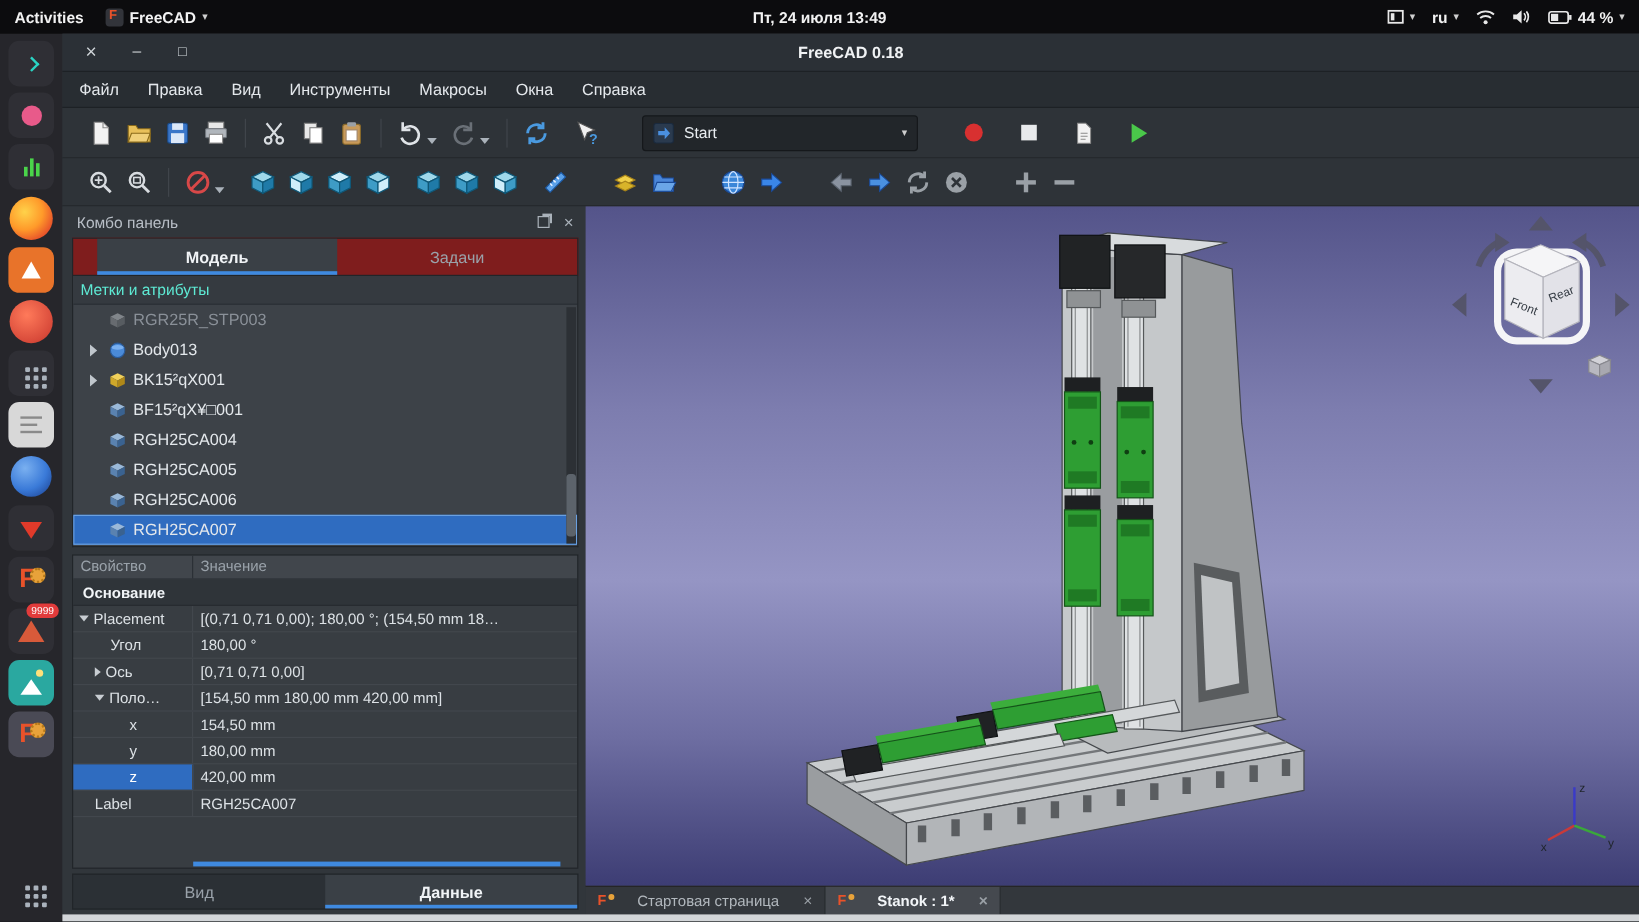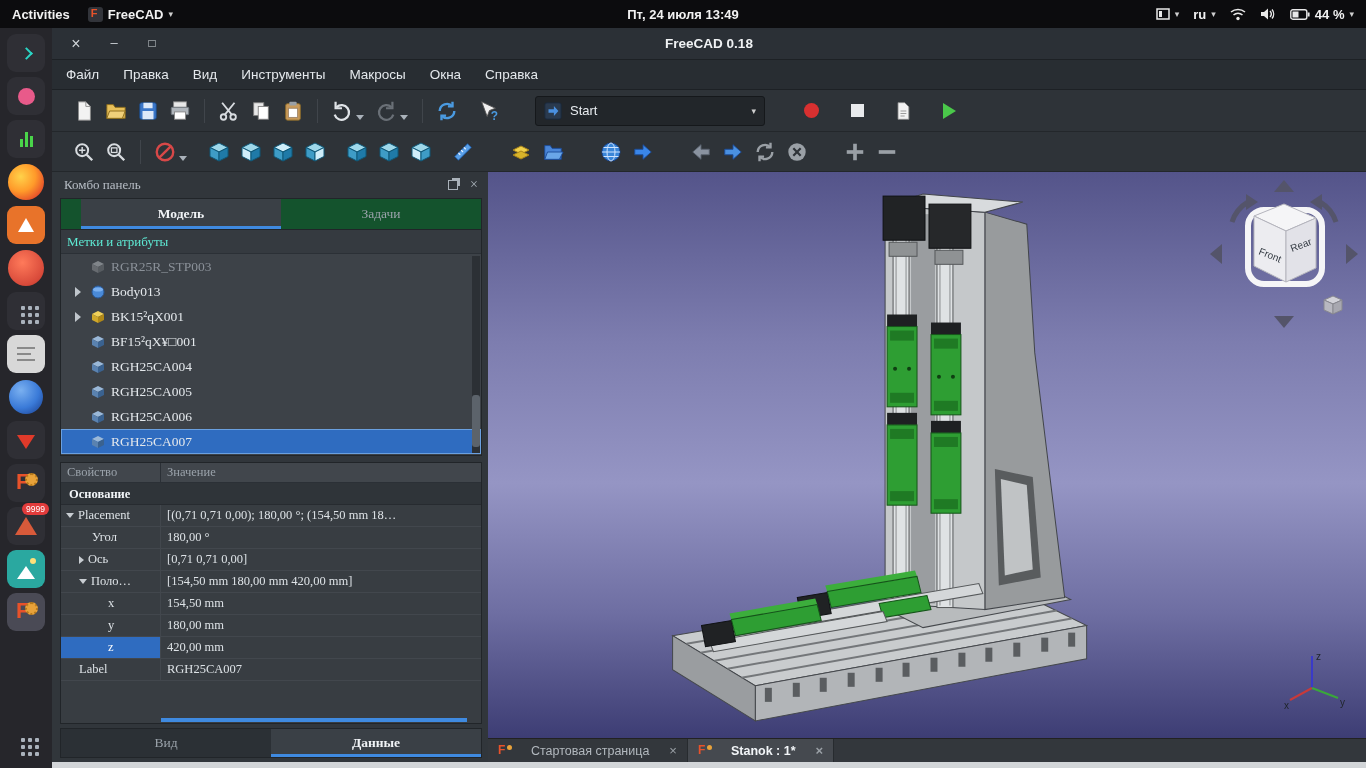--- a/index.html
+++ b/index.html
@@ -88,28 +88,28 @@
   .play-tri { width:0; height:0; border-top:8px solid transparent; border-bottom:8px solid transparent; border-left:13px solid #4ac84a; }
   .macro-group { display:flex; align-items:center; gap:14px; margin-left:30px; }
   .gap-lg { width:26px; flex:0 0 26px; }
   .gap-sm { width:10px; flex:0 0 10px; }
 
   
   .content { flex:1; display:flex; min-height:0; }
 
   
   .combo-panel { width:436px; flex:0 0 436px; background:#31363b; display:flex; flex-direction:column;
-    padding:0 6px 0 8px; min-height:0;font-family:Liberation Serif, serif; }
+    padding:0 6px 0 8px; min-height:0; }
   .cp-header { height:26px; display:flex; align-items:center; color:#b8bec6; font-size:13px;
     padding:0 4px; flex:0 0 26px; }
   .cp-header .sp { margin-left:auto; display:flex; gap:12px; align-items:center; }
   .float-ic { width:10px; height:10px; border:1.5px solid #aab2ba; box-shadow:3px -3px 0 -1px #aab2ba; }
   .x-ic::before { content:"×"; color:#aab2ba; font-size:14px; }
 
-  .cp-tabs { height:32px; display:flex; background:#14532d; border:1px solid #212529; flex:0 0 32px;padding-left:20px; }
+  .cp-tabs { height:32px; display:flex; background:#7f1d1d; border:1px solid #212529; flex:0 0 32px;padding-left:20px; }
   .cp-tab { flex:1; display:flex; align-items:center; justify-content:center; font-size:13.5px;
     color:#9aa2aa; position:relative; }
   .cp-tab.active { background:#3a4046; color:#f0f3f6; font-weight:bold; }
   .cp-tab.active::after { content:""; position:absolute; left:0; right:0; bottom:0; height:3px; background:#3f8ae0; }
 
   .tree-box { border:1px solid #212529; border-top:none; background:#3d4248; display:flex;
     flex-direction:column; position:relative; flex:0 0 226px; overflow:hidden; }
   .tree-head { height:24px; display:flex; align-items:center; padding-left:6px; color:#5eead4;
     font-size:13px; background:#353a40; border-bottom:1px solid #2b3036; flex:0 0 24px; }
   .tree-row { height:25px; display:flex; align-items:center; padding-left:14px; color:#e4e8ec;

